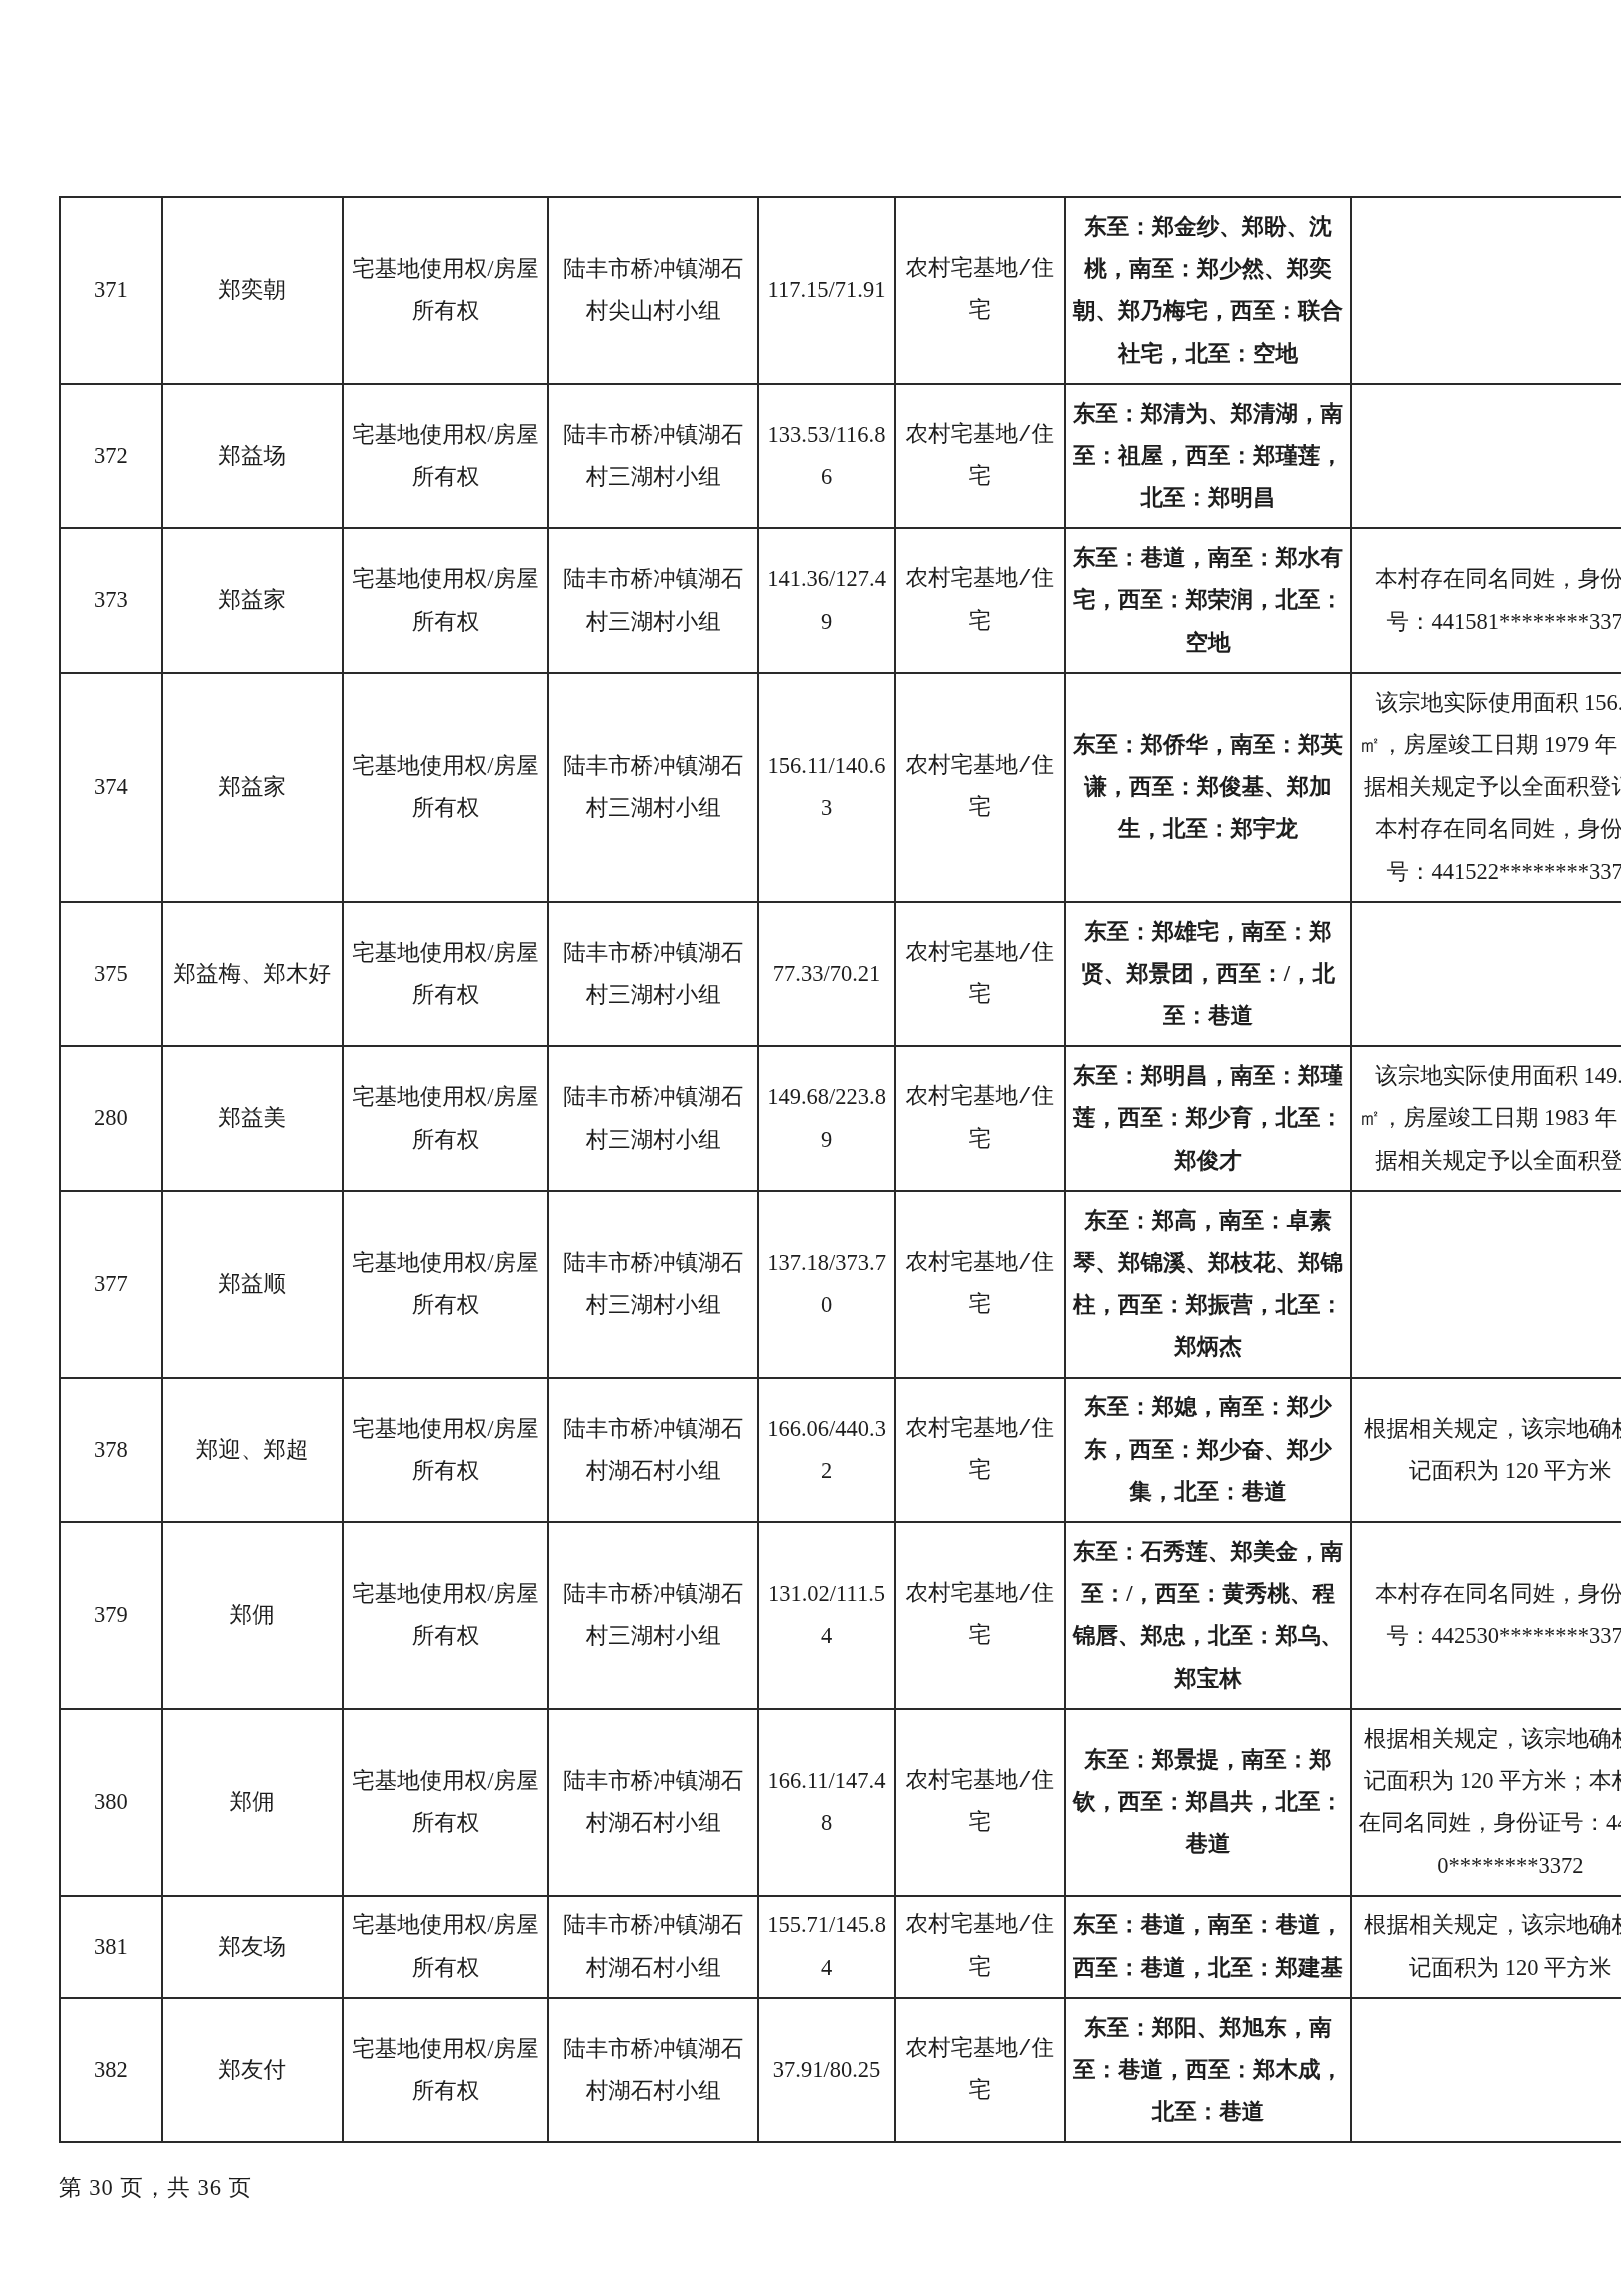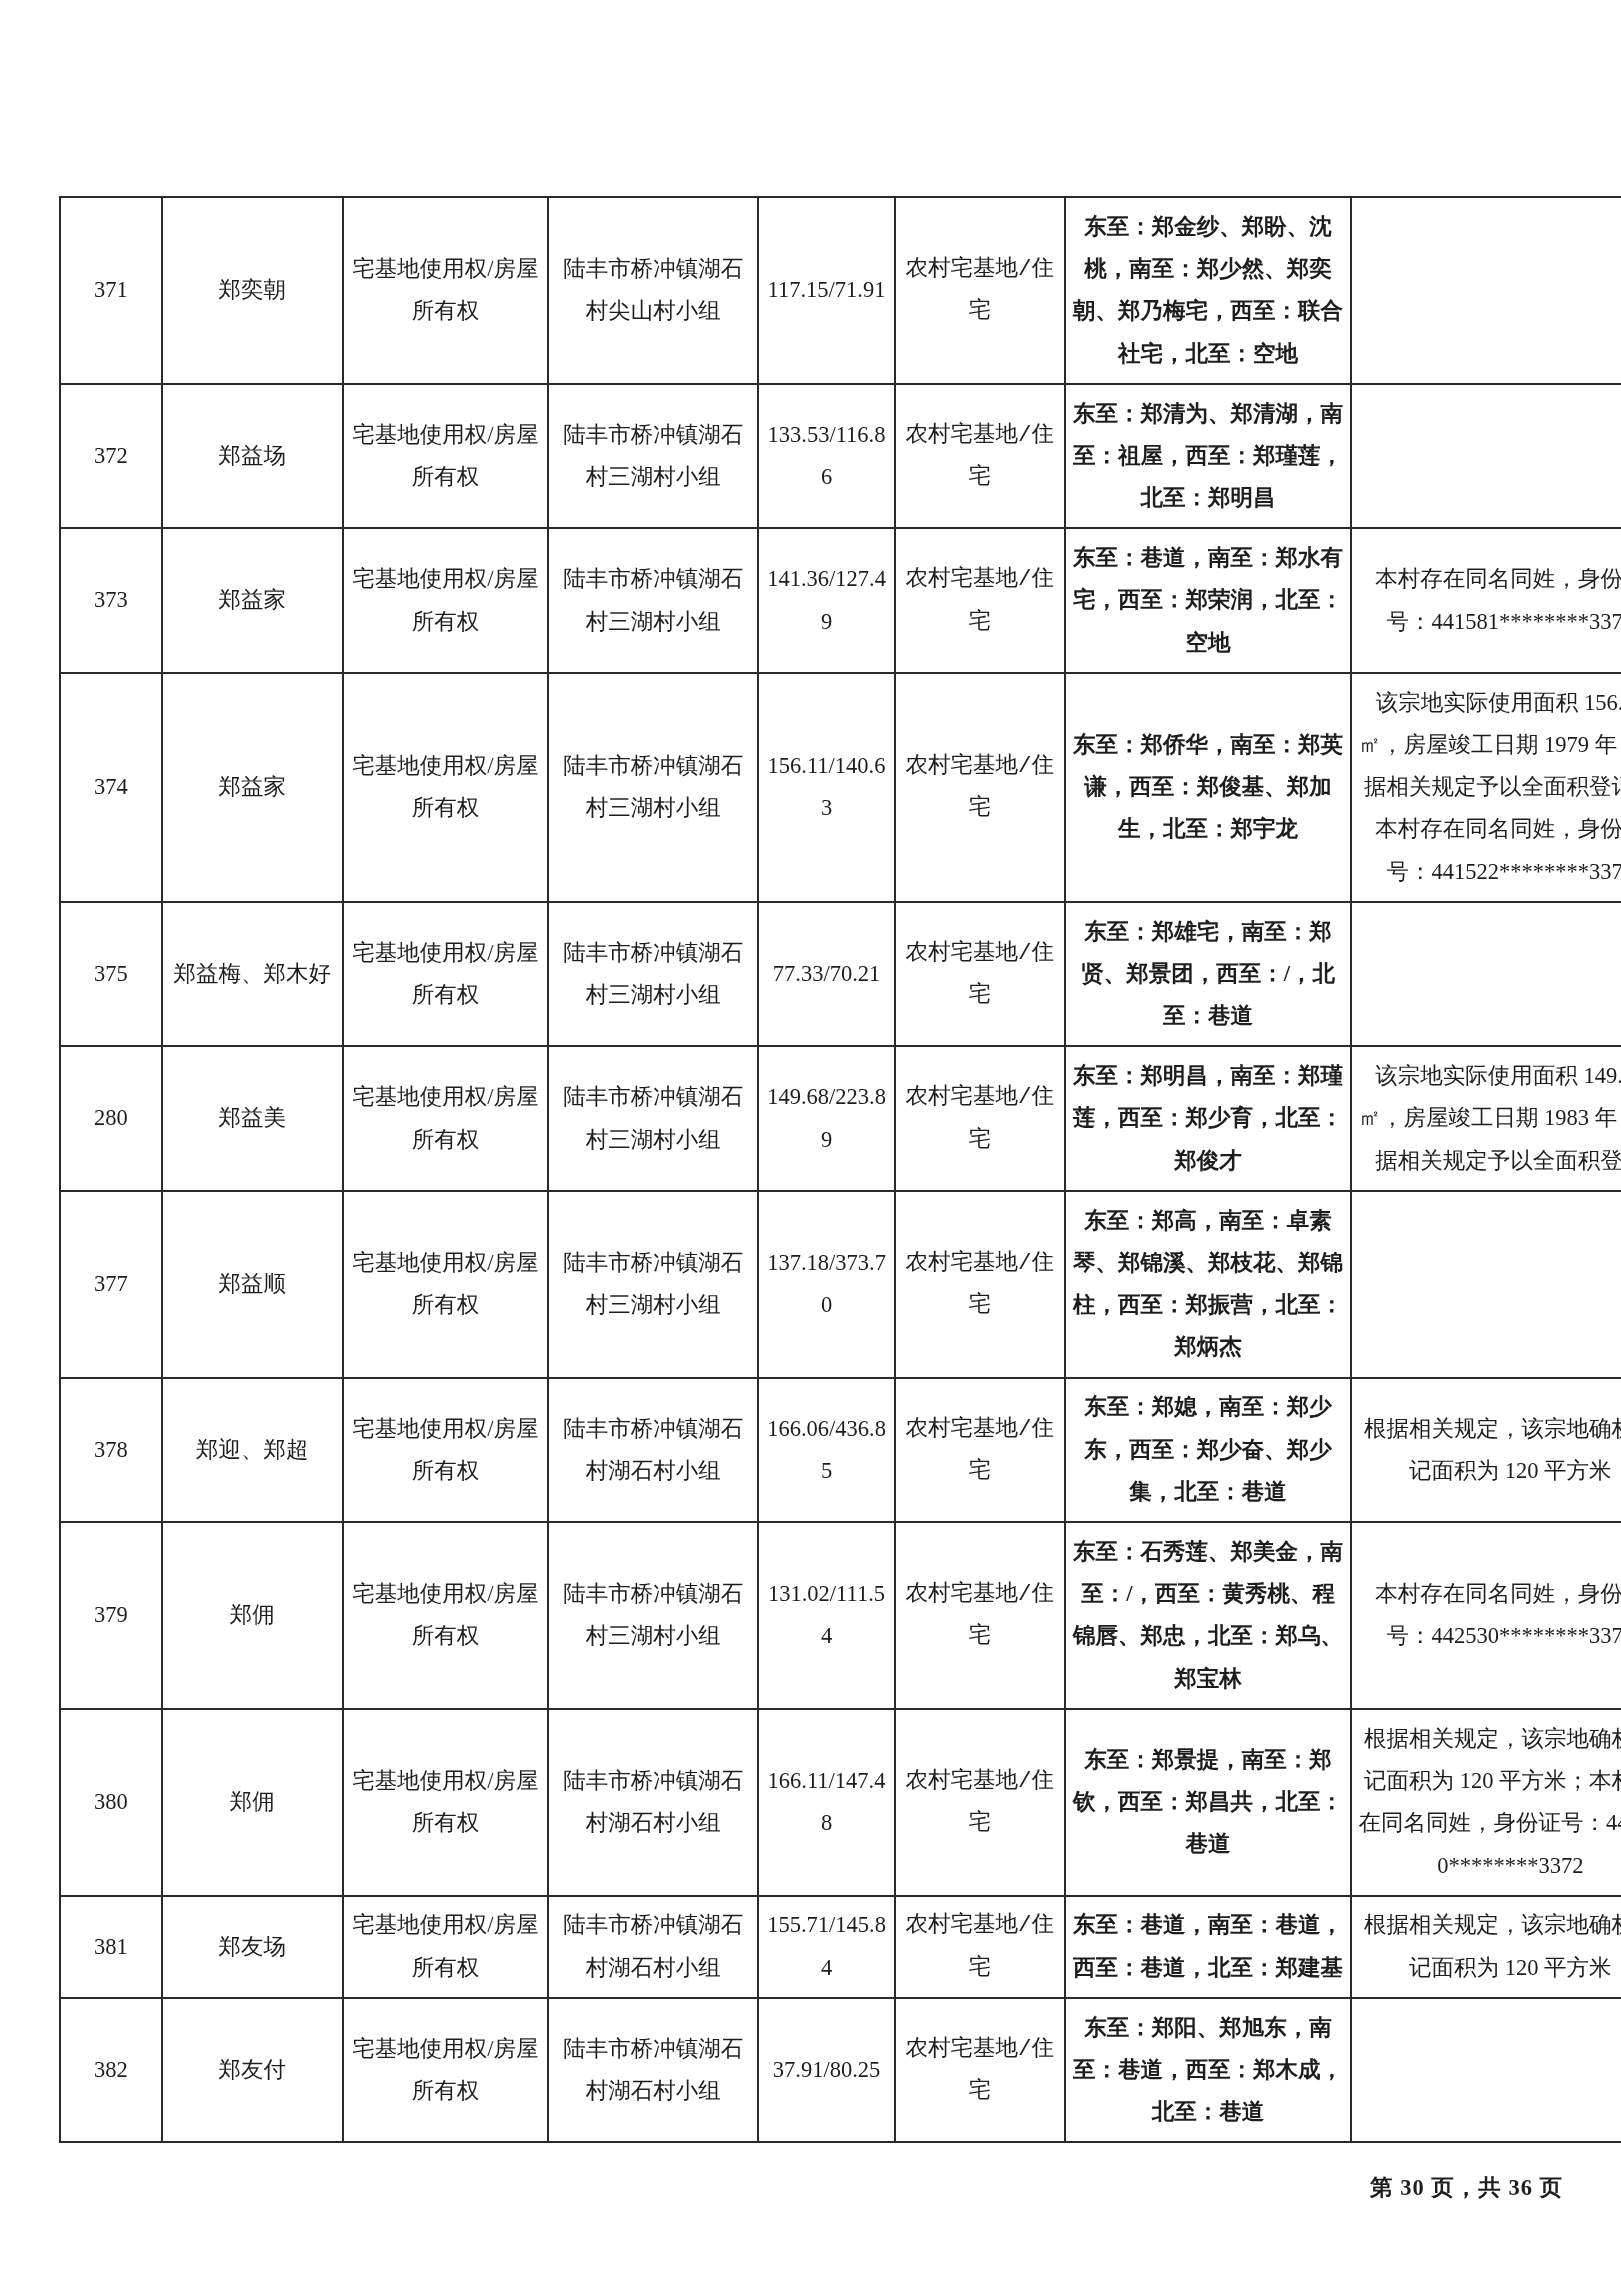--- a/index.html
+++ b/index.html
@@ -50,25 +50,24 @@
     padding:7.8px 8.8px;
     font-weight:bold;
   }
   td.c-remark{
     width:304px;
     text-align:center;
     padding:7.8px 8.8px;
   }
   .footer{
     margin-top:29px;
-    text-align:right;
+    text-align:left;
     font-size:22.5px;
     color:#1d1d1d;
     letter-spacing:1px;
-    font-weight:bold;
   }
 </style>
 </head>
 <body>
 
 <div class="page">
   <div class="table-wrap">
     <table class="reg">
       <tbody>
         <tr>
@@ -139,21 +138,21 @@
           <td class="c-area">137.18/373.70</td>
           <td class="c-type">农村宅基地/住宅</td>
           <td class="c-bounds">东至：郑高，南至：卓素琴、郑锦溪、郑枝花、郑锦柱，西至：郑振营，北至：郑炳杰</td>
           <td class="c-remark"></td>
         </tr>
         <tr>
           <td class="c-seq">378</td>
           <td class="c-name">郑迎、郑超</td>
           <td class="c-right">宅基地使用权/房屋所有权</td>
           <td class="c-loc">陆丰市桥冲镇湖石村湖石村小组</td>
-          <td class="c-area">166.06/436.85</td>
+          <td class="c-area">166.06/440.32</td>
           <td class="c-type">农村宅基地/住宅</td>
           <td class="c-bounds">东至：郑媳，南至：郑少东，西至：郑少奋、郑少集，北至：巷道</td>
           <td class="c-remark">根据相关规定，该宗地确权登记面积为 120 平方米</td>
         </tr>
         <tr>
           <td class="c-seq">379</td>
           <td class="c-name">郑佣</td>
           <td class="c-right">宅基地使用权/房屋所有权</td>
           <td class="c-loc">陆丰市桥冲镇湖石村三湖村小组</td>
           <td class="c-area">131.02/111.54</td>

